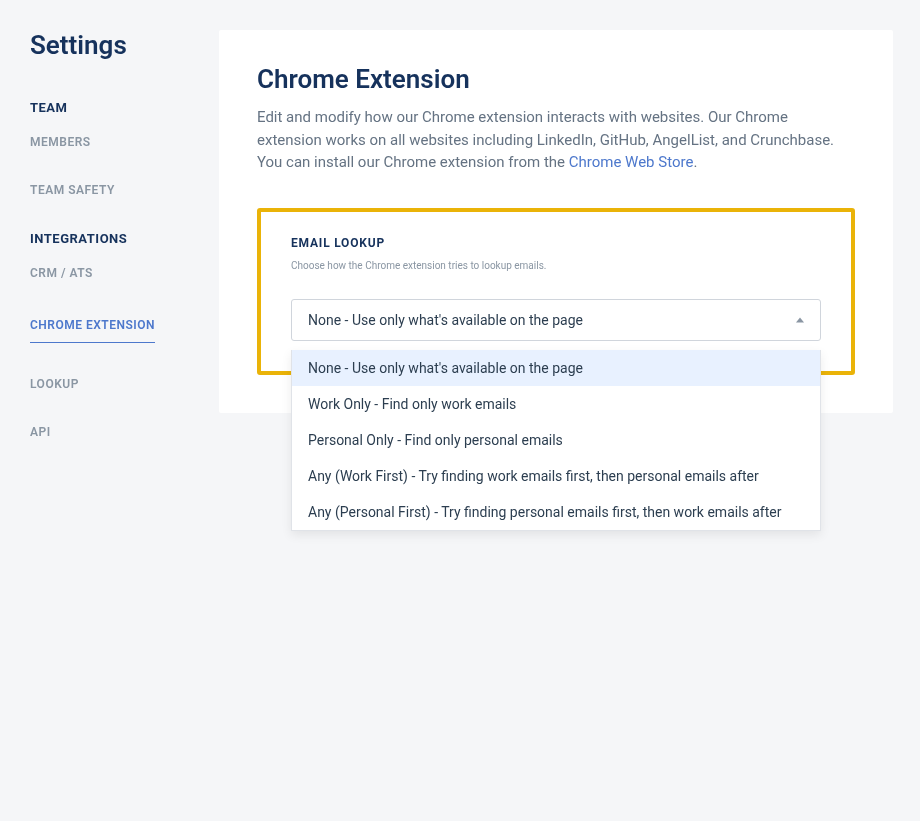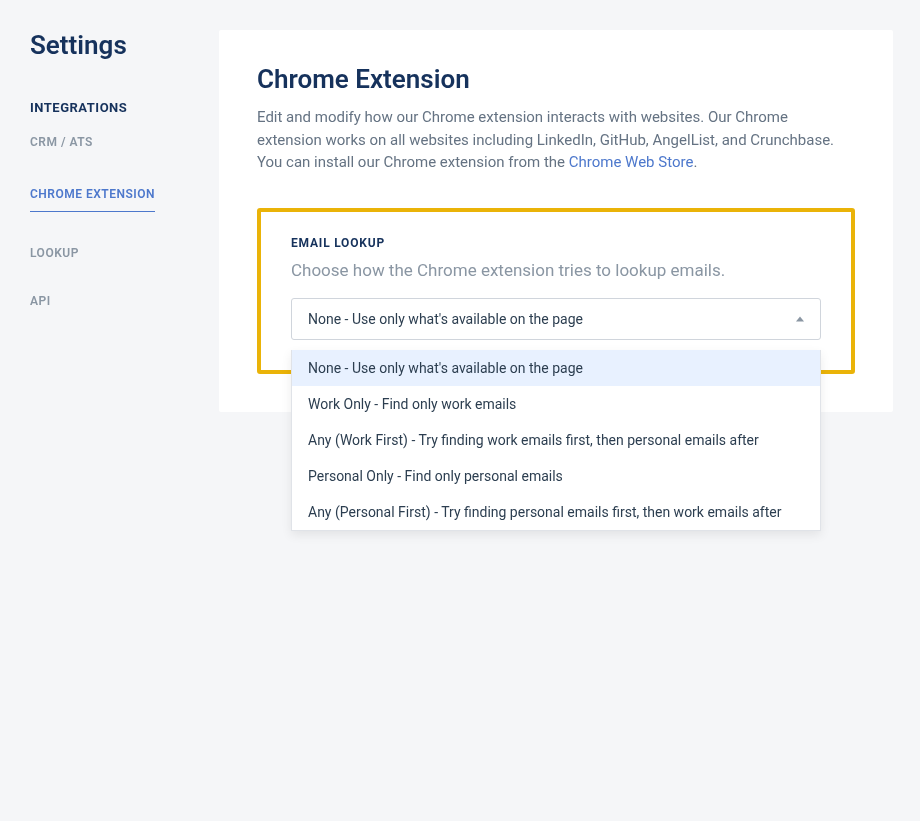--- a/index.html
+++ b/index.html
@@ -85,23 +85,23 @@
       position: relative;
     }
     .card-header {
       font-size: 12px;
       font-weight: 700;
       letter-spacing: 0.8px;
       color: #16325c;
       margin-bottom: 10px;
     }
     .card-subtitle {
-      font-size: 17px;
+      font-size: 10px;
       color: #8a96a3;
-      margin-bottom: 18px;
+      margin-bottom: 28px;
     }
     .select-wrapper {
       position: relative;
       margin-bottom: 30px;
     }
     .select-box {
       width: 100%;
       border: 1px solid #d0d5dc;
       border-radius: 3px;
       background: #fff;
@@ -143,20 +143,25 @@
       background: #e8f1ff;
     }
   </style>
 </head>
 <body>
 
 <aside class="sidebar">
   <h1 class="sidebar-title">Settings</h1>
   <div id="sidebar-sections">
       <div class="sidebar-section">
+        <div class="sidebar-section-header">TEAM</div>
+        <a class="sidebar-item">MEMBERS</a>
+        <a class="sidebar-item">TEAM SAFETY</a>
+      </div>
+      <div class="sidebar-section">
         <div class="sidebar-section-header">INTEGRATIONS</div>
         <a class="sidebar-item">CRM / ATS</a>
         <div style="margin-bottom: 34px;"><a class="sidebar-item active" style="margin-bottom: 0px;">CHROME EXTENSION</a></div>
         <a class="sidebar-item">LOOKUP</a>
         <a class="sidebar-item">API</a>
       </div>
     </div>
 </aside>
 
 <main class="main-content">
@@ -170,19 +175,19 @@
       <div class="card-subtitle">Choose how the Chrome extension tries to lookup emails.</div>
       <div class="select-wrapper">
         <div class="select-box">
           <span>None - Use only what's available on the page</span>
           <span class="chevron"></span>
         </div>
       </div>
       <div class="dropdown" id="dropdown">
           <div class="dropdown-item selected">None - Use only what's available on the page</div>
           <div class="dropdown-item">Work Only - Find only work emails</div>
+          <div class="dropdown-item">Personal Only - Find only personal emails</div>
           <div class="dropdown-item">Any (Work First) - Try finding work emails first, then personal emails after</div>
-          <div class="dropdown-item">Personal Only - Find only personal emails</div>
           <div class="dropdown-item">Any (Personal First) - Try finding personal emails first, then work emails after</div>
         </div>
     </div>
   </div>
 </main>
 
 </body></html>

